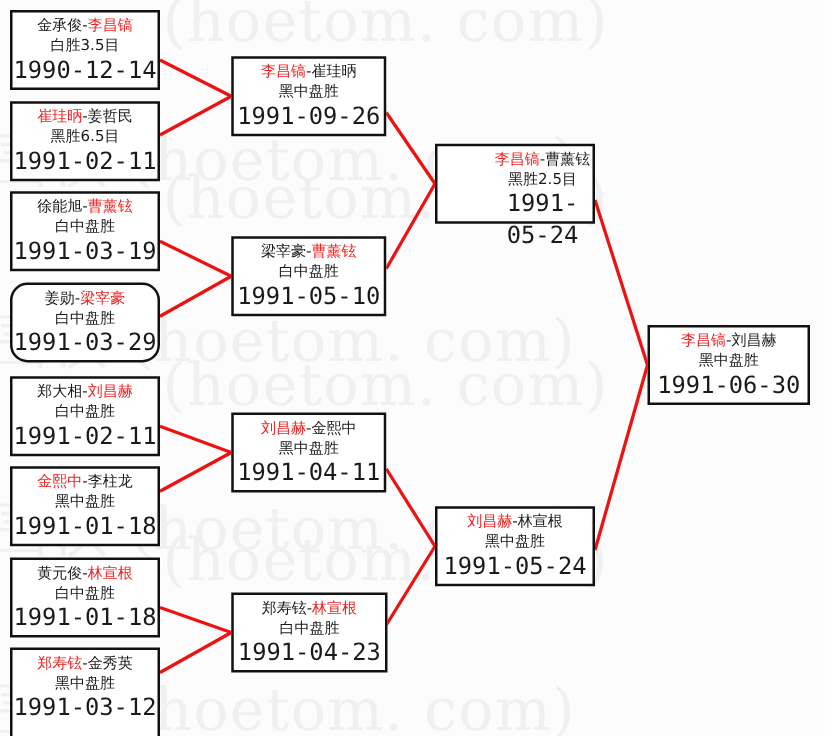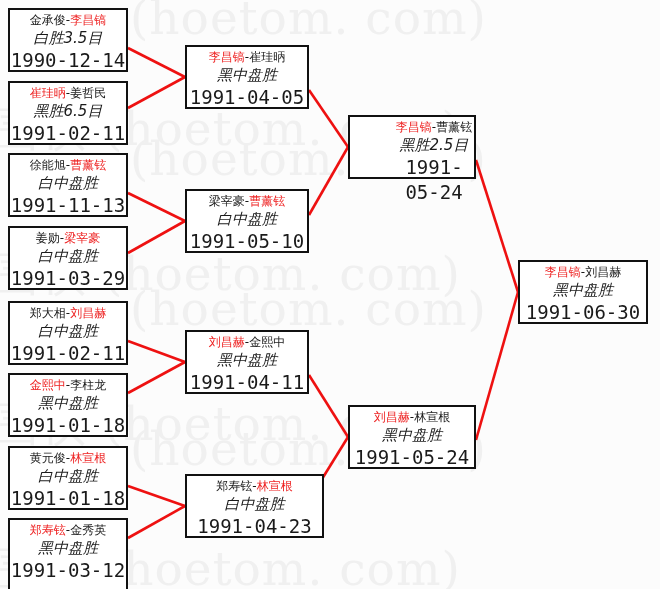--- a/index.html
+++ b/index.html
@@ -41,21 +41,21 @@
     background:#ffffff;
     border:2px solid #111111;
     z-index:2;
     text-align:center;
     padding-top:3px;
     font-size:15px;
     color:#1a1a1a;
     line-height:1.30;
   }
   .box .pair{white-space:nowrap;font-size:12px;}
-  .box .result{font-size:15px;font-style:italic;}
+  .box .result{font-size:12px;}
   .box .date{
     font-family:"DejaVu Sans Mono","Liberation Mono",monospace;
     font-size:19px;
     letter-spacing:0px;
   }
   .win{color:#ee2222;}
   .lose{color:#1a1a1a;}
   .dash{color:#1a1a1a;}
 </style>
 </head>
@@ -98,23 +98,23 @@
         <div class="date">1990-12-14</div>
       </div>
       <div class="box" style="left: 8px; top: 81px; width: 120px; height: 64px;">
         <div class="pair"><span class="win">崔珪昞</span><span class="dash">-</span><span class="lose">姜哲民</span></div>
         <div class="result">黑胜6.5目</div>
         <div class="date">1991-02-11</div>
       </div>
       <div class="box" style="left: 8px; top: 153px; width: 120px; height: 64px;">
         <div class="pair"><span class="lose">徐能旭</span><span class="dash">-</span><span class="win">曹薰铉</span></div>
         <div class="result">白中盘胜</div>
-        <div class="date">1991-11-13</div>
+        <div class="date">1991-03-19</div>
       </div>
-      <div class="box" style="left: 8px; top: 226px; width: 120px; height: 64px;">
+      <div class="box" style="left: 8px; top: 226px; width: 120px; height: 64px; border-radius: 14px;">
         <div class="pair"><span class="lose">姜勋</span><span class="dash">-</span><span class="win">梁宰豪</span></div>
         <div class="result">白中盘胜</div>
         <div class="date">1991-03-29</div>
       </div>
       <div class="box" style="left: 8px; top: 301px; width: 120px; height: 64px;">
         <div class="pair"><span class="lose">郑大相</span><span class="dash">-</span><span class="win">刘昌赫</span></div>
         <div class="result">白中盘胜</div>
         <div class="date">1991-02-11</div>
       </div>
       <div class="box" style="left: 8px; top: 373px; width: 120px; height: 64px;">
@@ -128,33 +128,33 @@
         <div class="date">1991-01-18</div>
       </div>
       <div class="box" style="left: 8px; top: 518px; width: 120px; height: 75px;">
         <div class="pair"><span class="win">郑寿铉</span><span class="dash">-</span><span class="lose">金秀英</span></div>
         <div class="result">黑中盘胜</div>
         <div class="date">1991-03-12</div>
       </div>
       <div class="box" style="left: 185px; top: 45px; width: 124px; height: 64px;">
         <div class="pair"><span class="win">李昌镐</span><span class="dash">-</span><span class="lose">崔珪昞</span></div>
         <div class="result">黑中盘胜</div>
-        <div class="date">1991-04-05</div>
+        <div class="date">1991-09-26</div>
       </div>
       <div class="box" style="left: 185px; top: 189px; width: 124px; height: 64px;">
         <div class="pair"><span class="lose">梁宰豪</span><span class="dash">-</span><span class="win">曹薰铉</span></div>
         <div class="result">白中盘胜</div>
         <div class="date">1991-05-10</div>
       </div>
       <div class="box" style="left: 185px; top: 330px; width: 124px; height: 64px;">
         <div class="pair"><span class="win">刘昌赫</span><span class="dash">-</span><span class="lose">金熙中</span></div>
         <div class="result">黑中盘胜</div>
         <div class="date">1991-04-11</div>
       </div>
-      <div class="box" style="left: 185px; top: 474px; width: 139px; height: 64px;">
+      <div class="box" style="left: 185px; top: 474px; width: 125px; height: 64px;">
         <div class="pair"><span class="lose">郑寿铉</span><span class="dash">-</span><span class="win">林宣根</span></div>
         <div class="result">白中盘胜</div>
         <div class="date">1991-04-23</div>
       </div>
       <div class="box" style="left: 348px; top: 115px; width: 128px; height: 64px; padding-left: 44px;">
         <div class="pair"><span class="win">李昌镐</span><span class="dash">-</span><span class="lose">曹薰铉</span></div>
         <div class="result">黑胜2.5目</div>
         <div class="date">1991-05-24</div>
       </div>
       <div class="box" style="left: 348px; top: 405px; width: 128px; height: 64px;">

